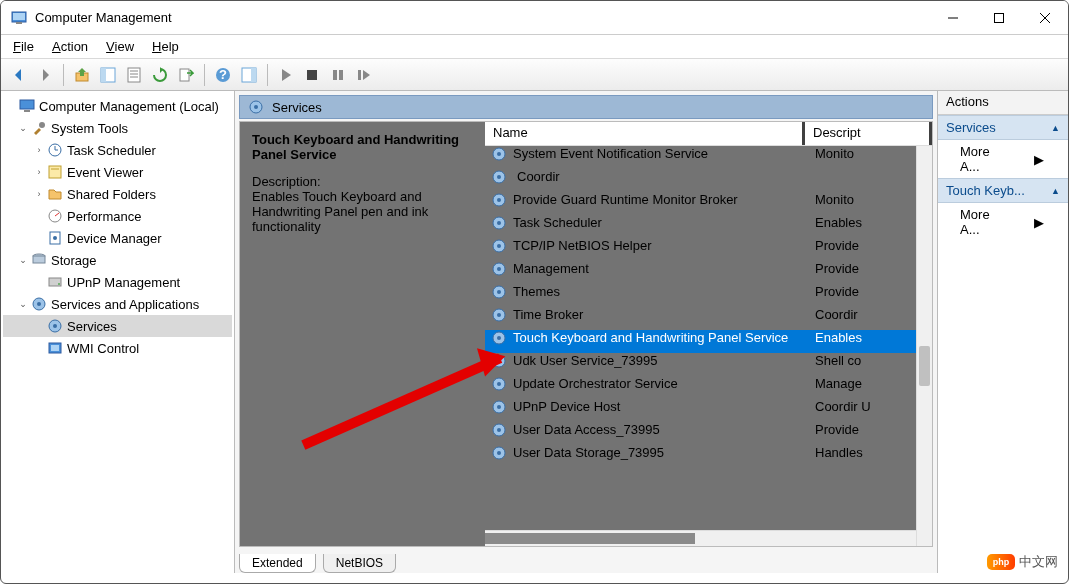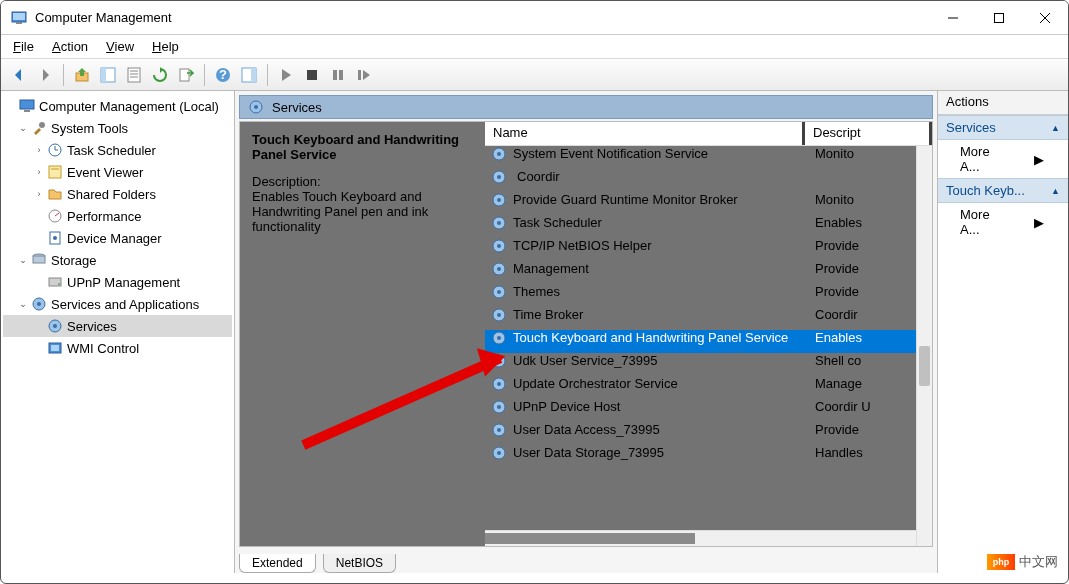--- a/index.html
+++ b/index.html
@@ -71,21 +71,21 @@
 .arrow { position:absolute; pointer-events:none; }
 
 
 .vscroll { position:absolute; right:0; top:24px; bottom:0; width:16px; background:#f0f0f0; border-left:1px solid #ddd; }
 .vscroll .thumb { position:absolute; left:2px; right:2px; top:200px; height:40px; background:#c0c0c0; border-radius:2px; }
 .hscroll { position:absolute; left:0; right:16px; bottom:0; height:16px; background:#f0f0f0; border-top:1px solid #ddd; }
 .hscroll .thumb { position:absolute; top:2px; bottom:2px; left:0; width:210px; background:#8a8a8a; }
 
 
 .watermark { position:absolute; right:10px; bottom:12px; display:flex; align-items:center; gap:4px; font-size:12px; color:#555; }
-.watermark .logo { width:28px; height:16px; border-radius:0; background:linear-gradient(90deg,#ff9a00,#ff3c00); display:flex; align-items:center; justify-content:center; color:#fff; font-size:9px; font-weight:bold; }
+.watermark .logo { width:28px; height:16px; border-radius:5px; background:linear-gradient(90deg,#ff9a00,#ff3c00); display:flex; align-items:center; justify-content:center; color:#fff; font-size:9px; font-weight:bold; }
 </style>
 </head>
 <body>
 
 <div class="titlebar">
   <svg class="app-icon" viewBox="0 0 16 16">
       <rect x="1" y="2" width="14" height="10" fill="#4a90d9" stroke="#2c5aa0"></rect>
       <rect x="2" y="3" width="12" height="7" fill="#aed4f5"></rect>
       <rect x="5" y="12" width="6" height="2" fill="#888"></rect>
     </svg>

